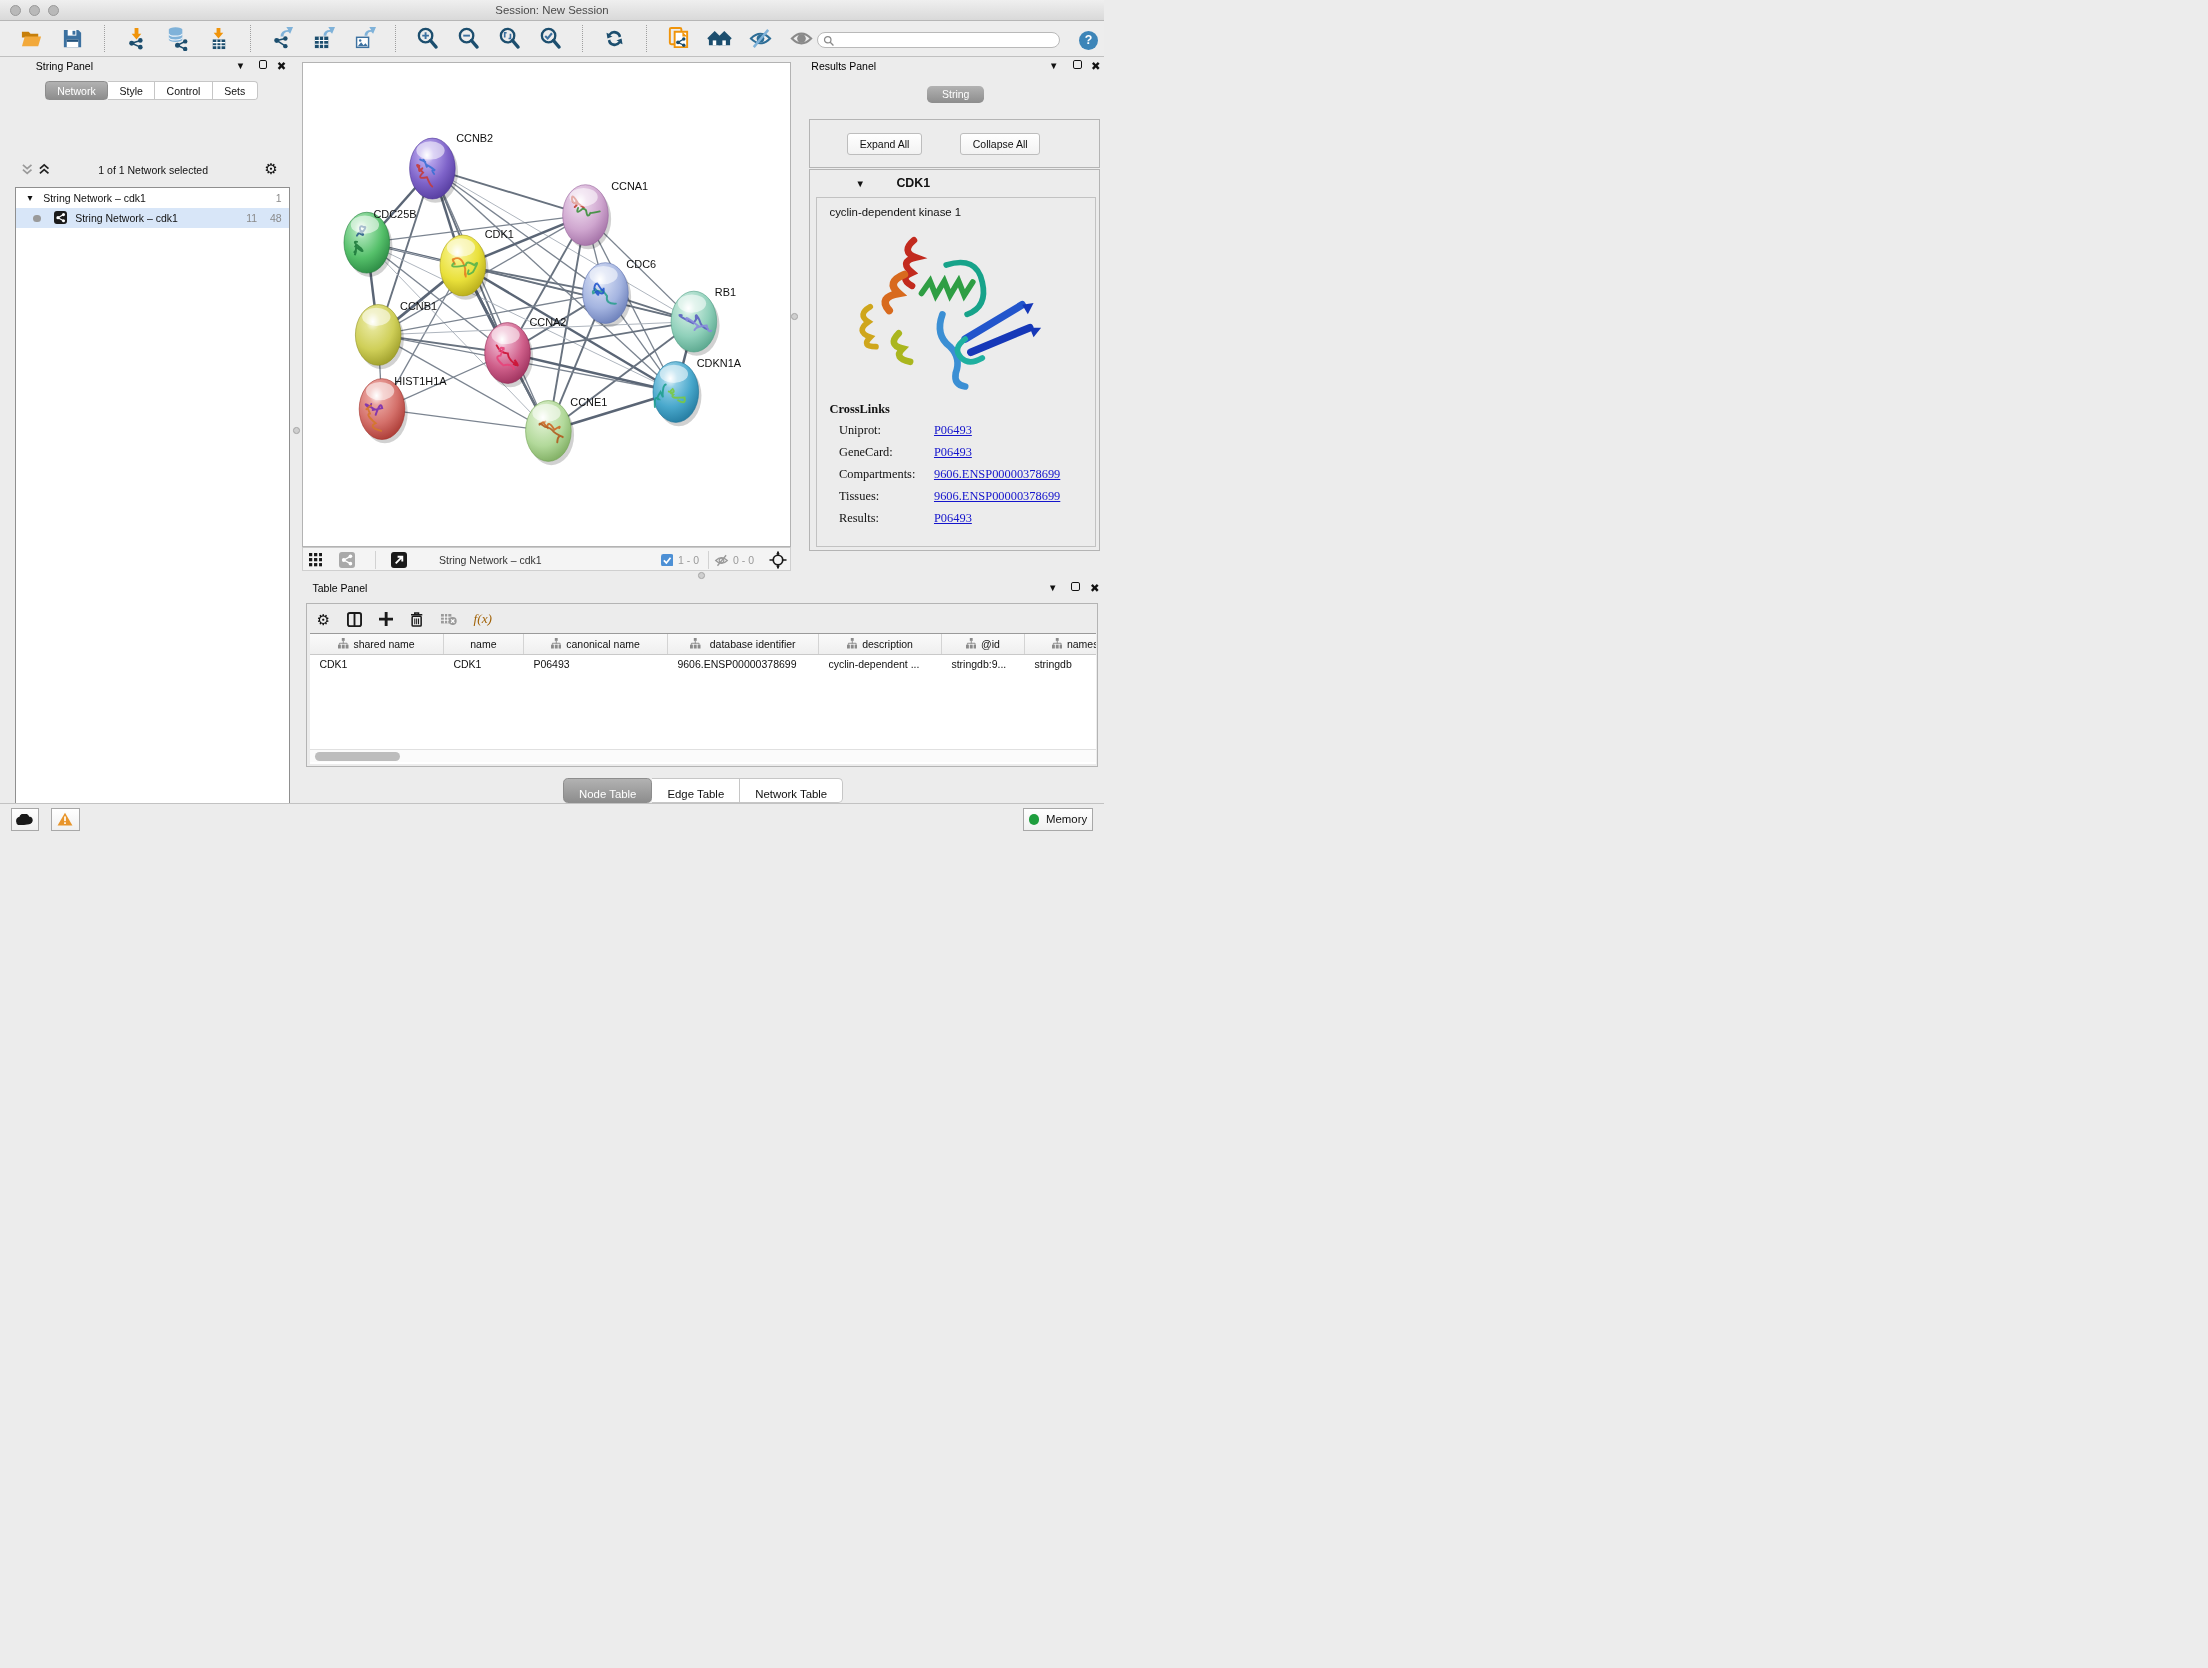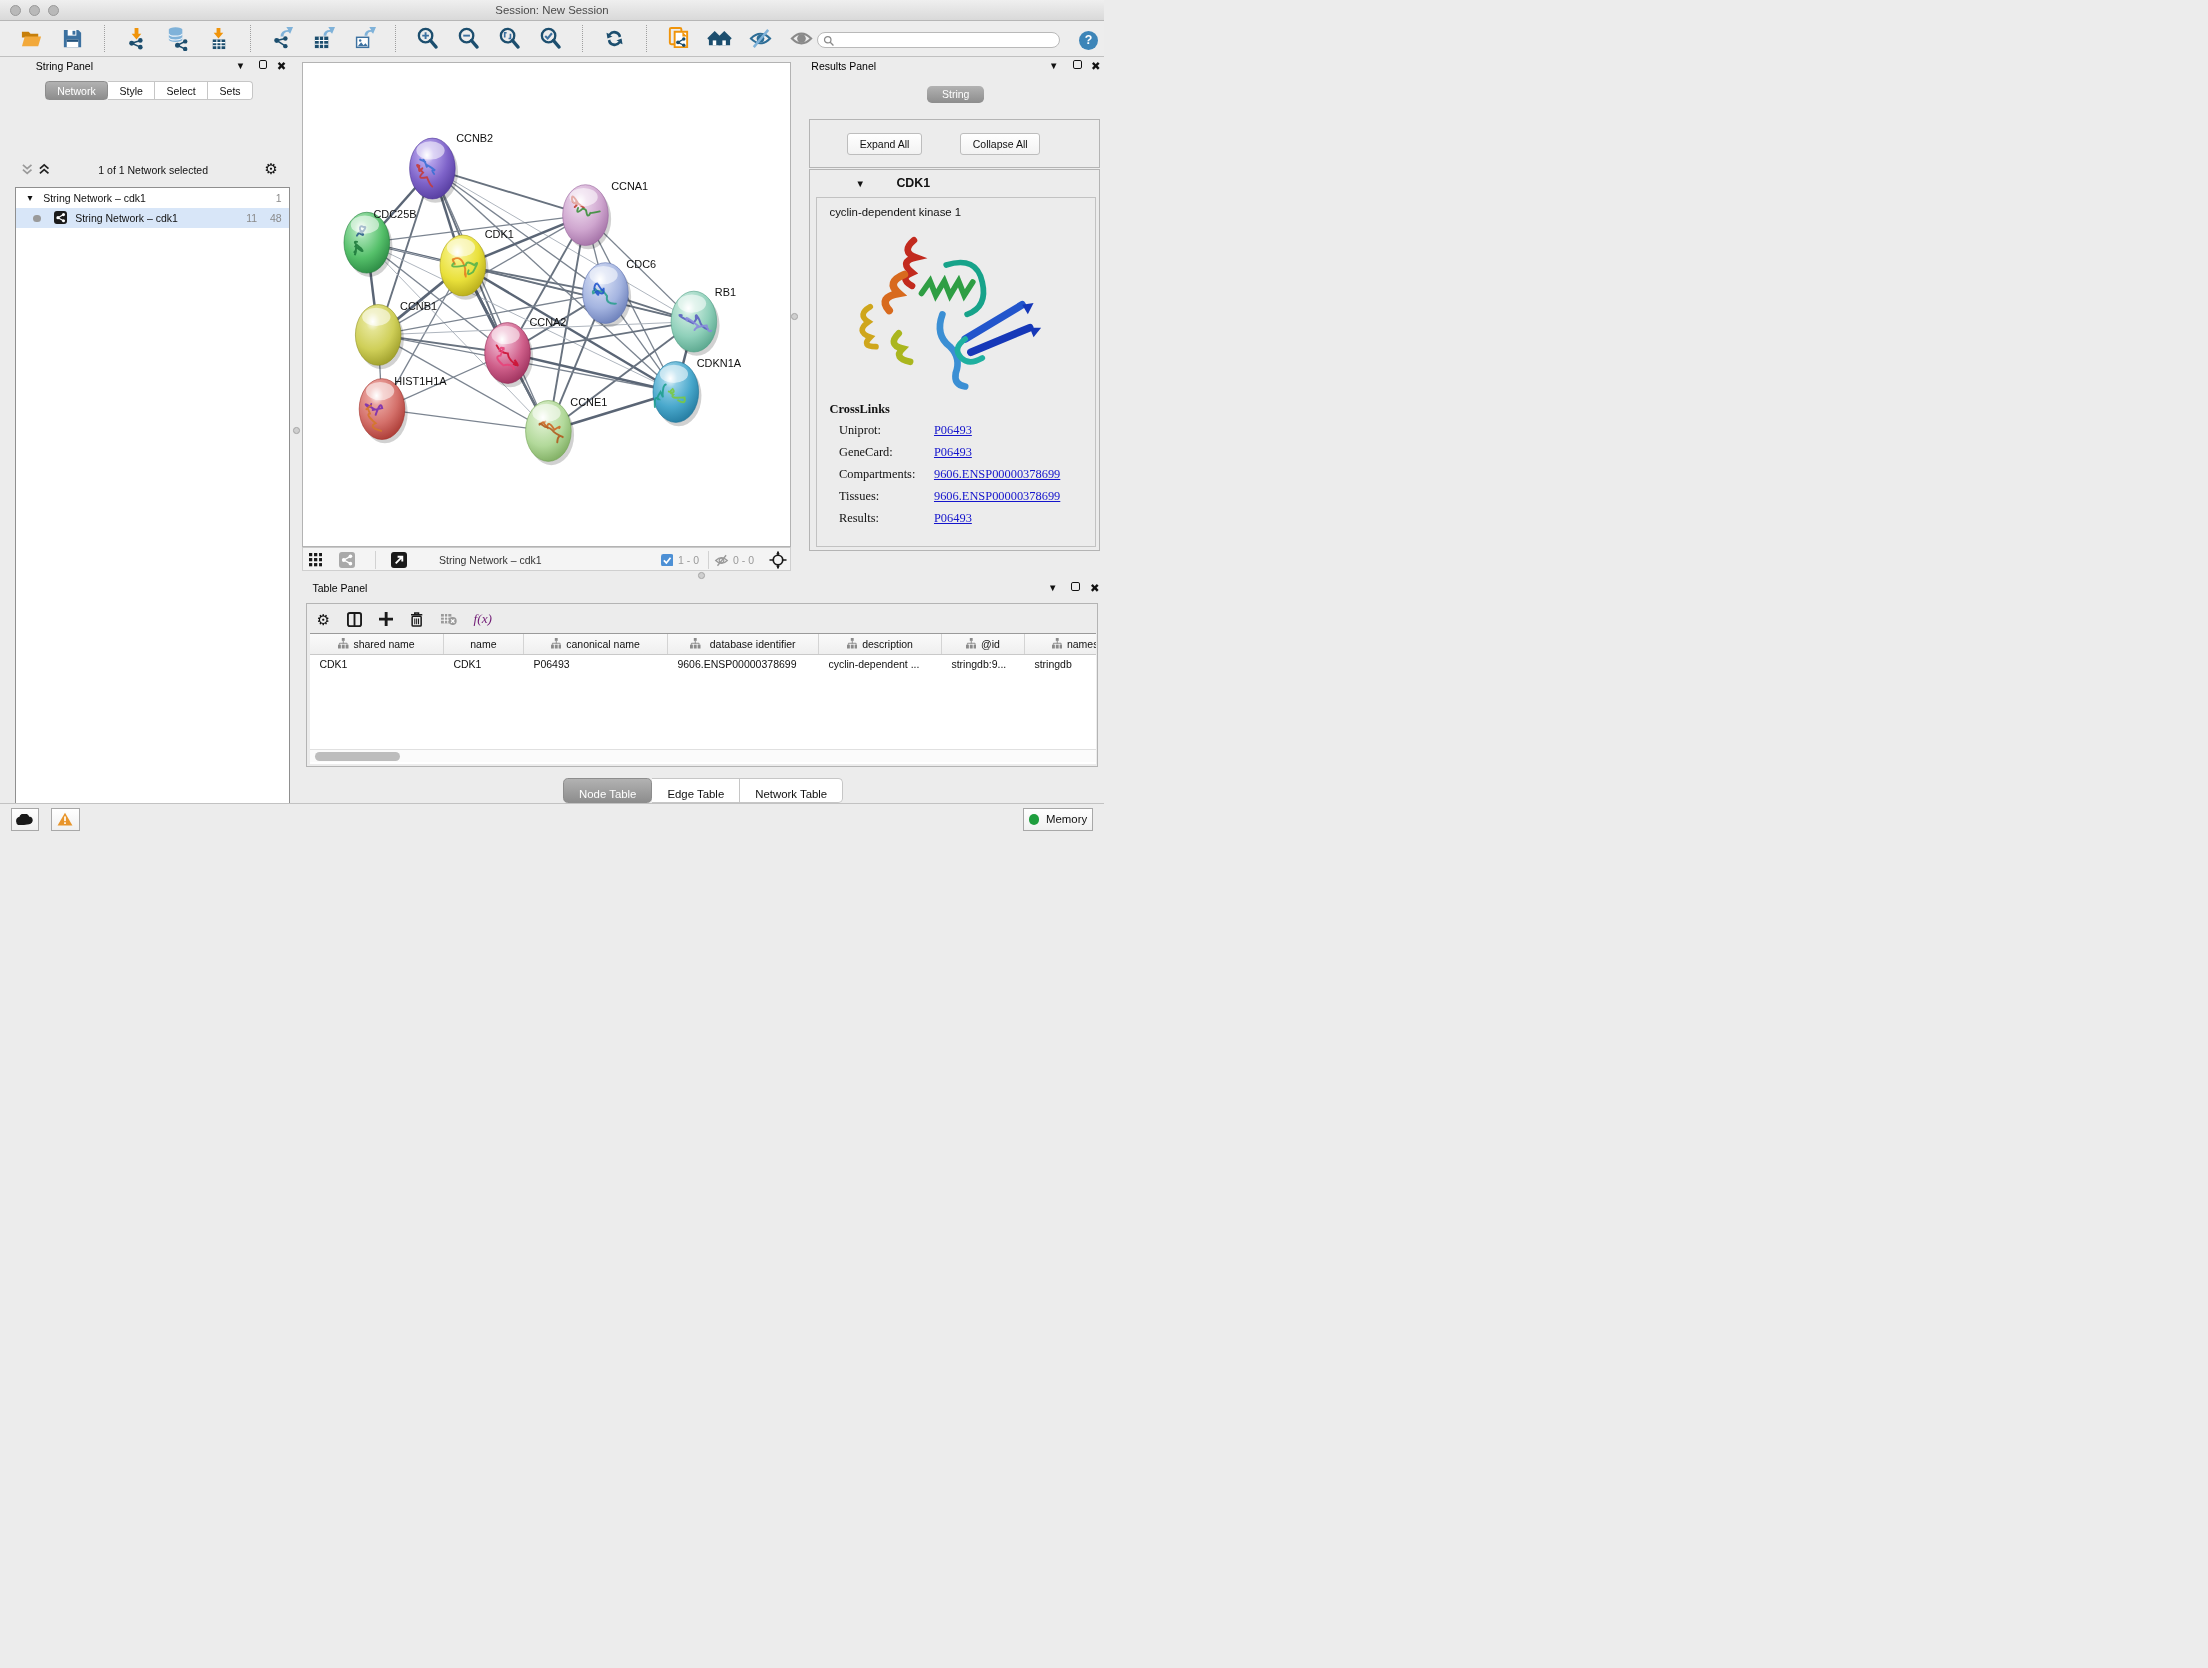--- a/index.html
+++ b/index.html
@@ -262,21 +262,21 @@
 <div class="control-panel">
   <div class="cp-head">
     <span class="phead-title" style="position:absolute;left:32px;top:2.9px">String Panel</span>
     <span class="phead-ctl" style="left:232px;top:2.9px">▼</span>
     <span class="phead-ctl" style="left:255px;top:2.9px"><span class="sq"></span></span>
     <span class="phead-ctl" style="left:273px;top:1.9px;font-size:11.4px">✖</span>
   </div>
   <div class="tabs-row" style="left:41px;top:24px" id="cp-tabs">
       <span class="tab sel">Network</span>
       <span class="tab">Style</span>
-      <span class="tab">Select</span>
+      <span class="tab">Control</span>
       <span class="tab">Sets</span>
     </div>
   <div class="cp-status">
     <span style="position:absolute;left:5.7px;top:2.9px">
       <svg width="12.4" height="13.3" viewBox="0 0 13 14">
           <path d="M2 2 l4.5 4 4.5 -4 M2 7 l4.5 4 4.5 -4" stroke="#9a9a9a" stroke-width="1.8" fill="none"></path>
         </svg>
     </span>
     <span style="position:absolute;left:23px;top:2.9px">
       <svg width="12.4" height="13.3" viewBox="0 0 13 14">
@@ -670,21 +670,21 @@
         </svg>
     </span>
     <span>
       <svg width="16" height="12.4" viewBox="0 0 17 13">
           <rect x="0" y="1" width="11" height="10" fill="#9a9a9a"></rect>
           <path d="M0 4.3 h11 M0 7.6 h11 M3.6 1 v10 M7.2 1 v10" stroke="#fff" stroke-width="1"></path>
           <circle cx="12.5" cy="8.5" r="4.2" fill="#9a9a9a"></circle>
           <path d="M10.7 6.7 l3.6 3.6 M14.3 6.7 l-3.6 3.6" stroke="#fff" stroke-width="1.4"></path>
         </svg>
     </span>
-    <span style="font-family:'Liberation Serif',serif;font-style:italic;font-size:13.3px;color:#701a75">f(x)</span>
+    <span style="font-family:'Liberation Serif',serif;font-style:italic;font-size:13.3px;color:#a16207">f(x)</span>
   </div>
   <div class="tp-table">
     <div class="th-row" id="tbl-head">
         <div class="th-cell" style="width: 134px;">
           <svg width="10.5" height="10.5" viewBox="0 0 11 11">
             <rect x="4" y="0" width="3" height="3" fill="#8a8a8a"></rect>
             <rect x="0" y="7" width="3" height="4" fill="#8a8a8a"></rect>
             <rect x="4" y="7" width="3" height="4" fill="#8a8a8a"></rect>
             <rect x="8" y="7" width="3" height="4" fill="#8a8a8a"></rect>
             <path d="M5.5 3 v3 M1.5 7 v-1.5 h8 V7" stroke="#8a8a8a" fill="none"></path>

